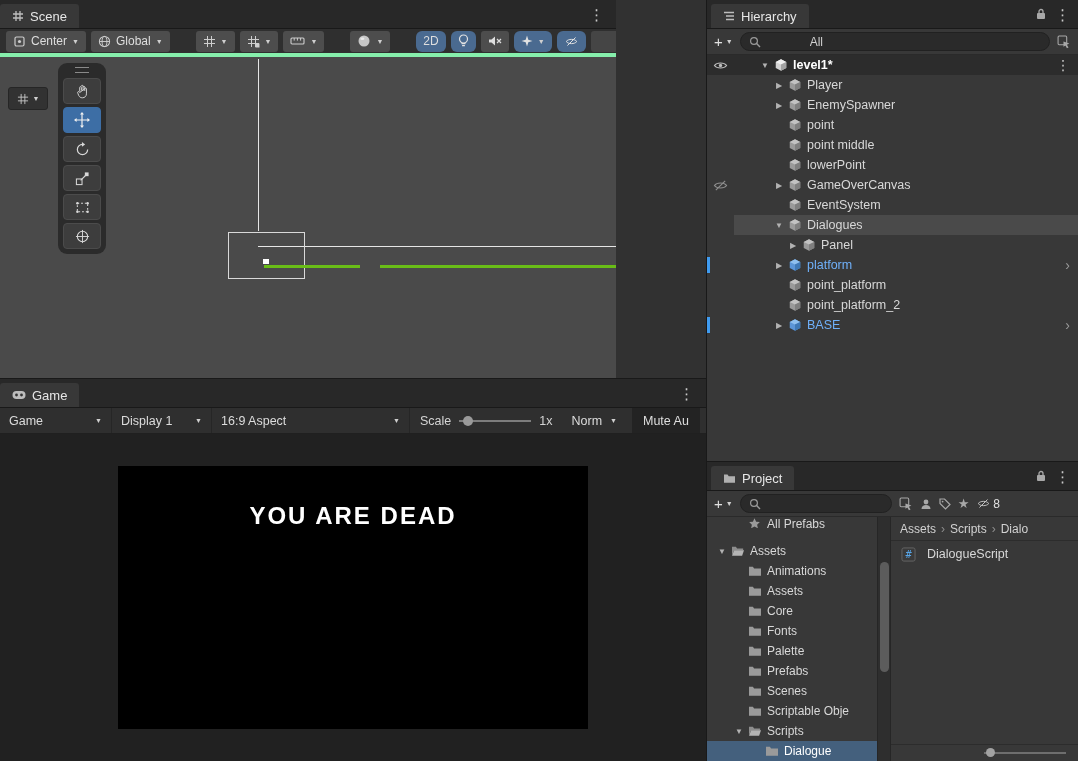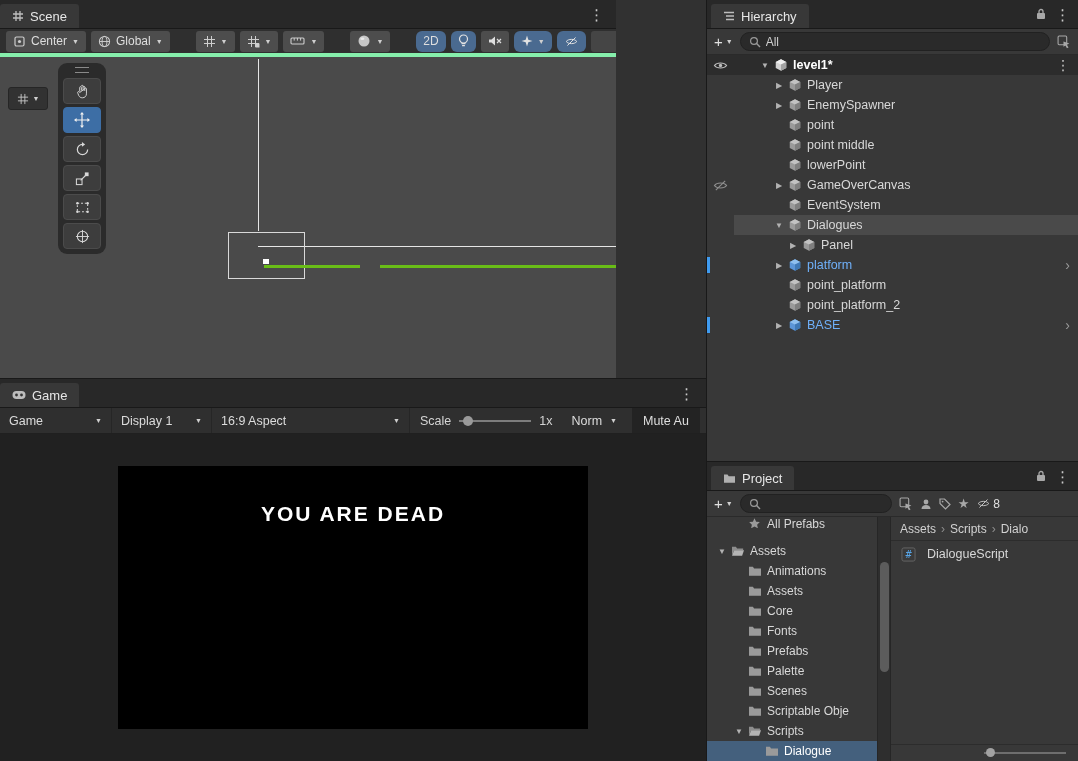--- a/index.html
+++ b/index.html
@@ -68,32 +68,32 @@
   .gm-dd { display: flex; align-items: center; justify-content: space-between; gap: 8px; height: 100%;
            padding: 0 9px; color: #dcdcdc; border-right: 1px solid #262626; cursor: pointer; flex-shrink: 0; }
   .gm-plain { border-right: none; }
   .scale-wrap { display: flex; align-items: center; gap: 8px; padding: 0 10px; flex-shrink: 0; }
   .scale-track { position: relative; width: 72px; height: 2px; background: #7d7d7d; }
   .scale-knob { position: absolute; left: 4px; top: -4px; width: 10px; height: 10px; border-radius: 50%; background: #9a9a9a; cursor: pointer; }
   .mute-btn { display: flex; align-items: center; height: 100%; padding: 0 11px; margin-left: 6px;
               background: #232323; color: #dedede; cursor: pointer; flex-shrink: 0; }
   .game-view { position: relative; height: 330px; background: #212121; }
   .game-screen { position: absolute; left: 118px; top: 32px; width: 470px; height: 263px; background: #000; }
-  .dead-text { padding-top: 36px; text-align: center; color: #fff; font-size: 21px; font-weight: bold; letter-spacing: 2px; }
+  .dead-text { padding-top: 36px; text-align: center; color: #fff; font-size: 24px; font-weight: bold; letter-spacing: 2px; }
 
   
   .p-toolbar { display: flex; align-items: center; height: 26px; padding: 0 7px; gap: 7px;
                background: #383838; border-bottom: 1px solid #2a2a2a; }
   .plus-btn { display: flex; align-items: center; gap: 3px; color: #e0e0e0; font-size: 15px; cursor: pointer; }
   .plus-btn .caret { font-size: 7px; }
   .search-field { display: flex; align-items: center; gap: 5px; height: 19px;
                   background: #2a2a2a; border: 1px solid #212121; border-radius: 10px; padding: 0 8px; }
   .search-field.grow { flex: 1; }
   .search-field input { flex: 1; min-width: 0; background: transparent; border: none; outline: none;
-                        color: #cfcfcf; font-size: 12px; font-family: "Liberation Sans", sans-serif; }
+                        color: #cfcfcf; font-size: 12px; font-family: "Liberation Sans", sans-serif; margin-left: 44px; }
   .mini-icon { display: flex; align-items: center; cursor: pointer; flex-shrink: 0; }
   .star-glyph { color: #a8a8a8; font-size: 13px; line-height: 1; }
   .eye-count { display: flex; align-items: center; gap: 2px; color: #e0e0e0; }
 
   
   .h-rows { position: relative; }
   .h-row { position: relative; display: flex; align-items: stretch; height: 20px; cursor: pointer; }
   .h-row.header { background: #2c2c2c; }
   .h-gutter { width: 27px; flex-shrink: 0; display: flex; align-items: center; justify-content: center; }
   .h-bar { position: absolute; left: 0; top: 2px; bottom: 2px; width: 3px; background: #3f9bf0; }
@@ -747,30 +747,30 @@
             </span>
             <span class="p-label">Fonts</span>
           </div>
           <div class="p-row" style="padding-left: 25px;">
             <span class="expander"></span>
             <span class="obj-icon">
               <svg viewBox="0 0 16 14" width="14" height="12">
                 <path d="M1 2h4.5L7 4h8v8.5H1z" fill="#9a9a9a"></path>
               </svg>
             </span>
+            <span class="p-label">Palette</span>
+          </div>
+          <div class="p-row" style="padding-left: 25px;">
+            <span class="expander"></span>
+            <span class="obj-icon">
+              <svg viewBox="0 0 16 14" width="14" height="12">
+                <path d="M1 2h4.5L7 4h8v8.5H1z" fill="#9a9a9a"></path>
+              </svg>
+            </span>
             <span class="p-label">Prefabs</span>
-          </div>
-          <div class="p-row" style="padding-left: 25px;">
-            <span class="expander"></span>
-            <span class="obj-icon">
-              <svg viewBox="0 0 16 14" width="14" height="12">
-                <path d="M1 2h4.5L7 4h8v8.5H1z" fill="#9a9a9a"></path>
-              </svg>
-            </span>
-            <span class="p-label">Palette</span>
           </div>
           <div class="p-row" style="padding-left: 25px;">
             <span class="expander"></span>
             <span class="obj-icon">
               <svg viewBox="0 0 16 14" width="14" height="12">
                 <path d="M1 2h4.5L7 4h8v8.5H1z" fill="#9a9a9a"></path>
               </svg>
             </span>
             <span class="p-label">Scenes</span>
           </div>

